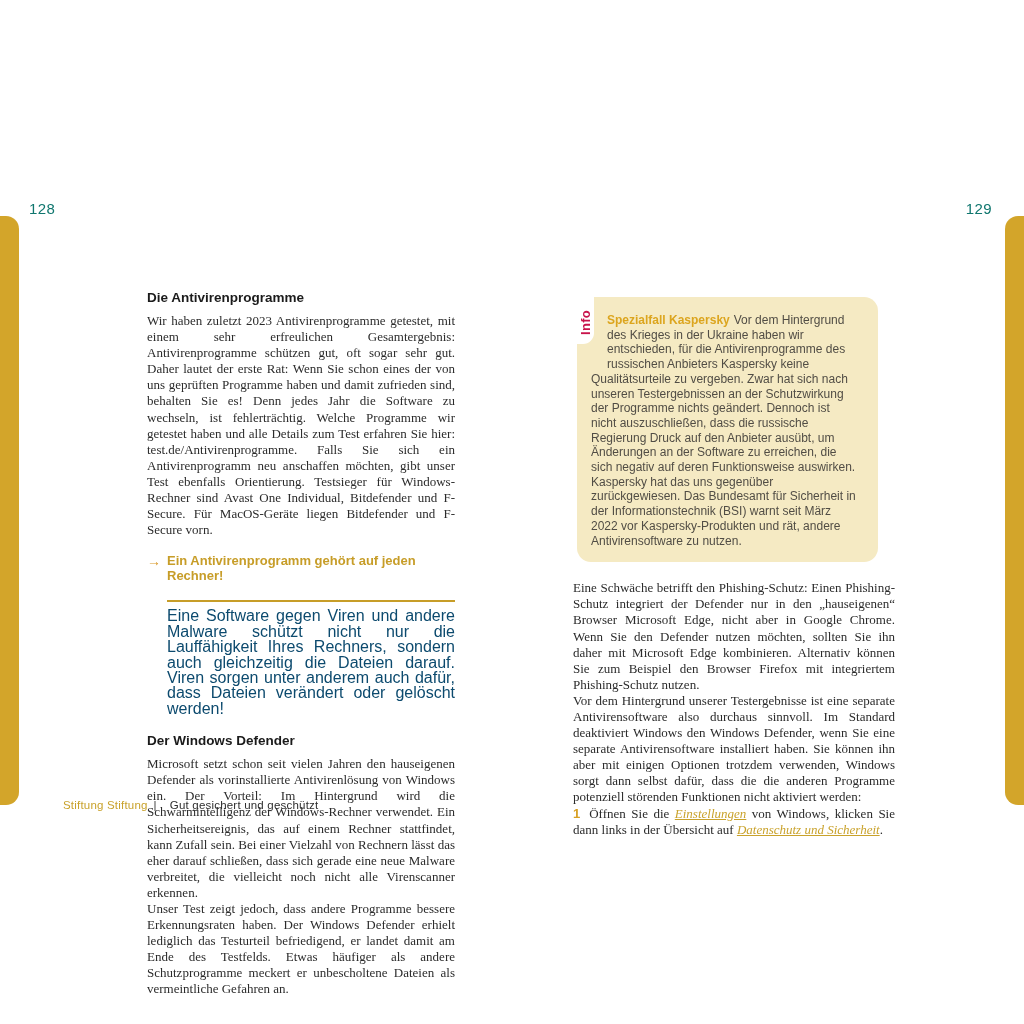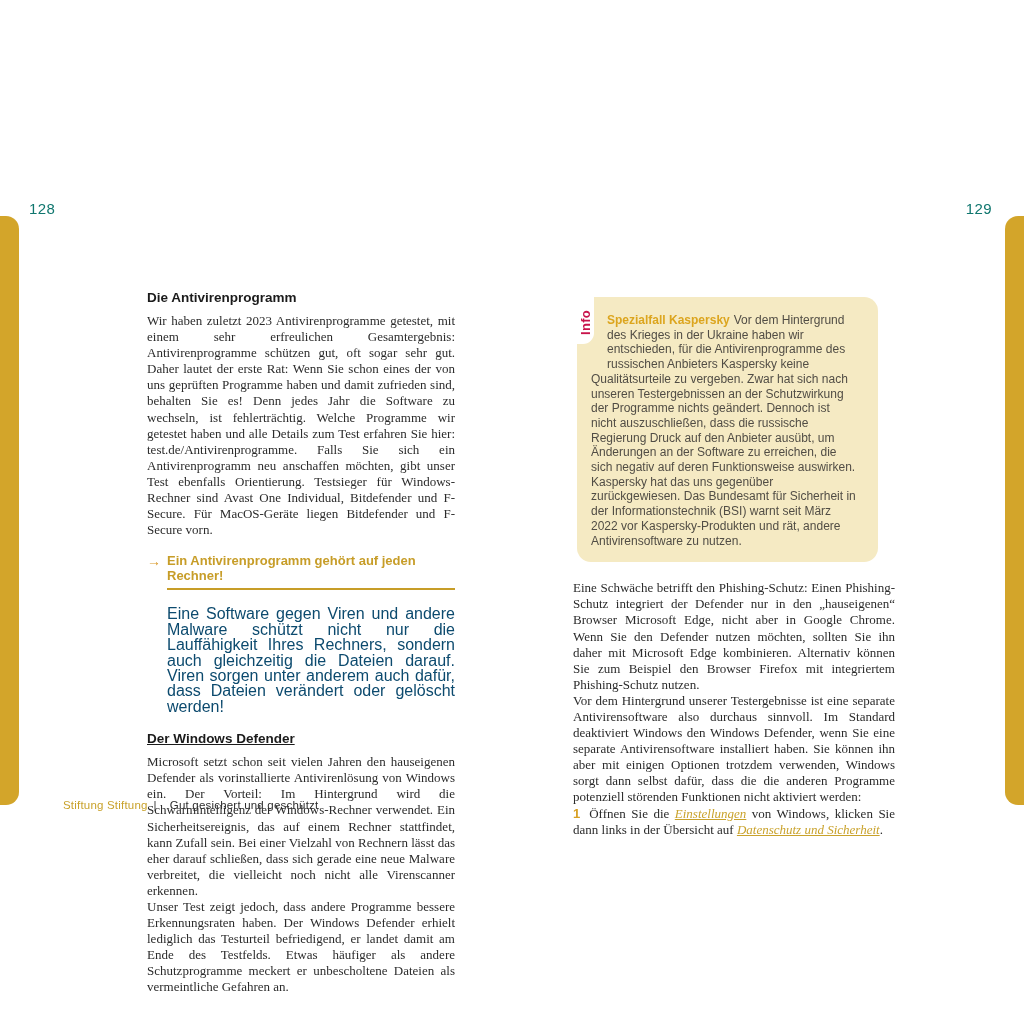--- a/index.html
+++ b/index.html
@@ -11,28 +11,28 @@
   .tab-left{left:0;border-radius:0 13px 13px 0;}
   .tab-right{right:0;border-radius:13px 0 0 13px;}
   .pagenum{position:absolute;top:200px;font-size:15px;color:#0f766e;letter-spacing:.4px;}
   .pagenum.left{left:29px;}
   .pagenum.right{right:32px;}
   .col{position:absolute;top:290px;}
   .col-left{left:147px;width:308px;}
   .col-right{left:573px;top:297px;width:322px;}
   h3{margin:0 0 7px 0;font-size:13.5px;line-height:16px;color:#1b1b1b;
      font-family:"Liberation Sans",sans-serif;font-weight:bold;}
-  h3.h2{margin-top:4px;text-decoration:underline;}
+  h3.h2{margin-top:4px;}
   p.body{margin:0;font-family:"Liberation Serif",serif;font-size:13px;
      line-height:16.1px;color:#2b2b2b;text-align:justify;hyphens:auto;}
   .callout{display:flex;margin:15px 0 17px 0;}
   .callout .arrow{flex:0 0 20px;font-size:14px;font-weight:bold;color:#d99a2b;line-height:17px;}
   .callout-content{flex:1;}
   .callout-heading{font-size:13px;font-weight:bold;color:#c79d28;
-     padding-bottom:5px;border-bottom:2px solid #c79d28;margin-bottom:16px;line-height:15px;}
+     padding-bottom:17px;border-bottom:2px solid #c79d28;margin-bottom:6px;line-height:15px;}
   .callout-body{font-size:16px;color:#0c4a6e;line-height:15.4px;text-align:justify;}
   .infobox{position:relative;width:267px;background:#f5eac3;border-radius:14px;
      padding:16px 20px 14px 14px;margin-left:4px;}
   .infobox-text{font-size:12px;line-height:14.7px;color:#514d45;}
   .info-title{font-weight:bold;color:#dca51e;margin-right:4px;margin-top:18px;}
   .notch{position:absolute;left:0;top:0;width:17px;height:47px;background:#ffffff;
      border-bottom-right-radius:11px;}
   .info-label{position:absolute;left:0;top:3px;width:17px;height:44px;
      display:flex;align-items:center;justify-content:center;
      writing-mode:vertical-rl;transform:rotate(180deg);
@@ -54,21 +54,21 @@
 
 <div>
 
   <div class="tab tab-left"></div>
   <div class="tab tab-right"></div>
 
   <div class="pagenum left">128</div>
   <div class="pagenum right">129</div>
 
   <div class="col col-left">
-    <h3>Die Antivirenprogramm</h3>
+    <h3>Die Antivirenprogramme</h3>
     <p class="body">Wir haben zuletzt 2023 Antivirenprogramme getestet, mit einem sehr erfreulichen Gesamtergebnis: Antivirenprogramme schützen gut, oft sogar sehr gut. Daher lautet der erste Rat: Wenn Sie schon eines der von uns geprüften Programme haben und damit zufrieden sind, behalten Sie es! Denn jedes Jahr die Software zu wechseln, ist fehlerträchtig. Welche Programme wir getestet haben und alle Details zum Test erfahren Sie hier: test.de/Antivirenprogramme. Falls Sie sich ein Antivirenprogramm neu anschaffen möchten, gibt unser Test ebenfalls Orientierung. Testsieger für Windows-Rechner sind Avast One Individual, Bitdefender und F-Secure. Für MacOS-Geräte liegen Bitdefender und F-Secure vorn.</p>
 
     <div class="callout">
       <span class="arrow">→</span>
       <div class="callout-content">
         <div class="callout-heading">Ein Antivirenprogramm gehört auf jeden Rechner!</div>
         <div class="callout-body">Eine Software gegen Viren und andere Malware schützt nicht nur die Lauffähigkeit Ihres Rechners, sondern auch gleichzeitig die Dateien darauf. Viren sorgen unter anderem auch dafür, dass Dateien verändert oder gelöscht werden!</div>
       </div>
     </div>
 

